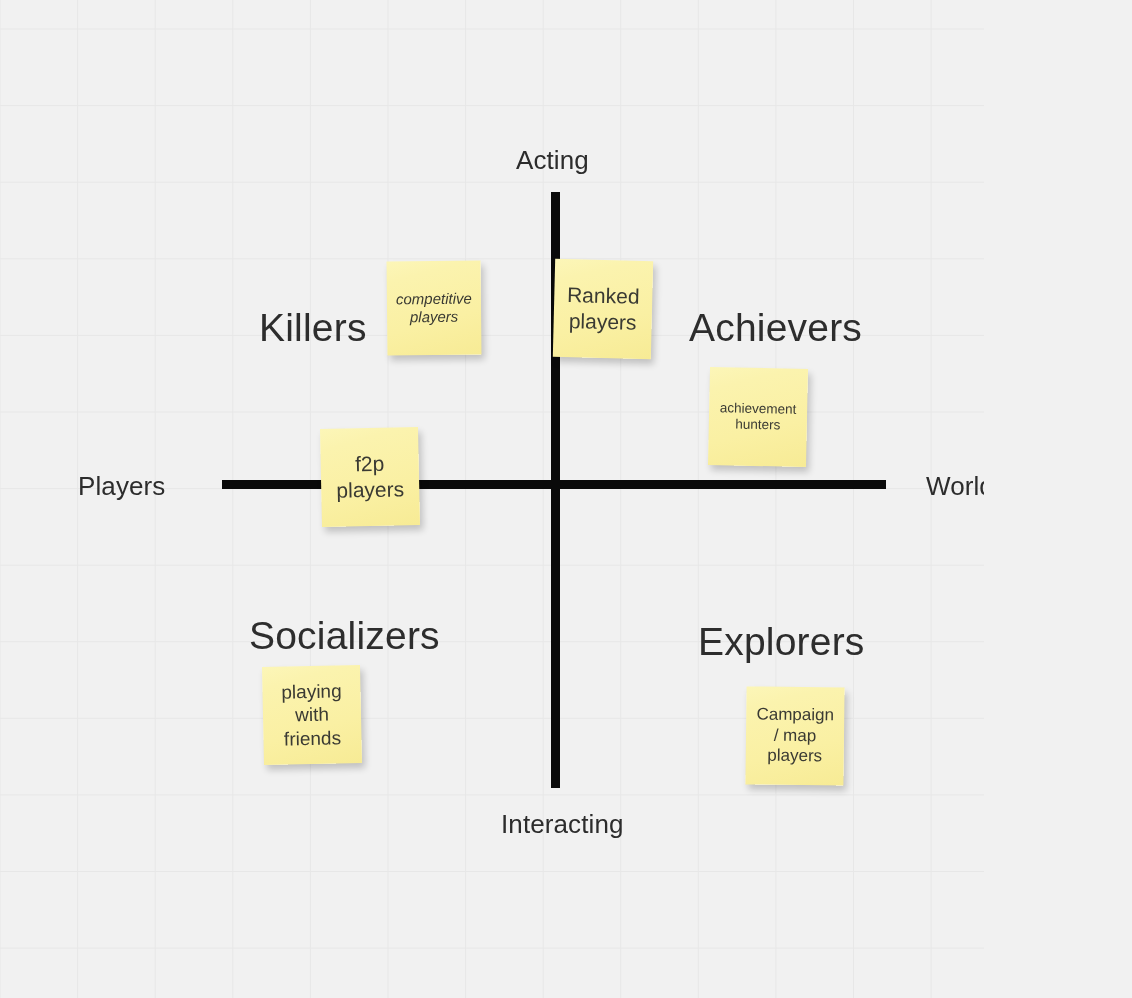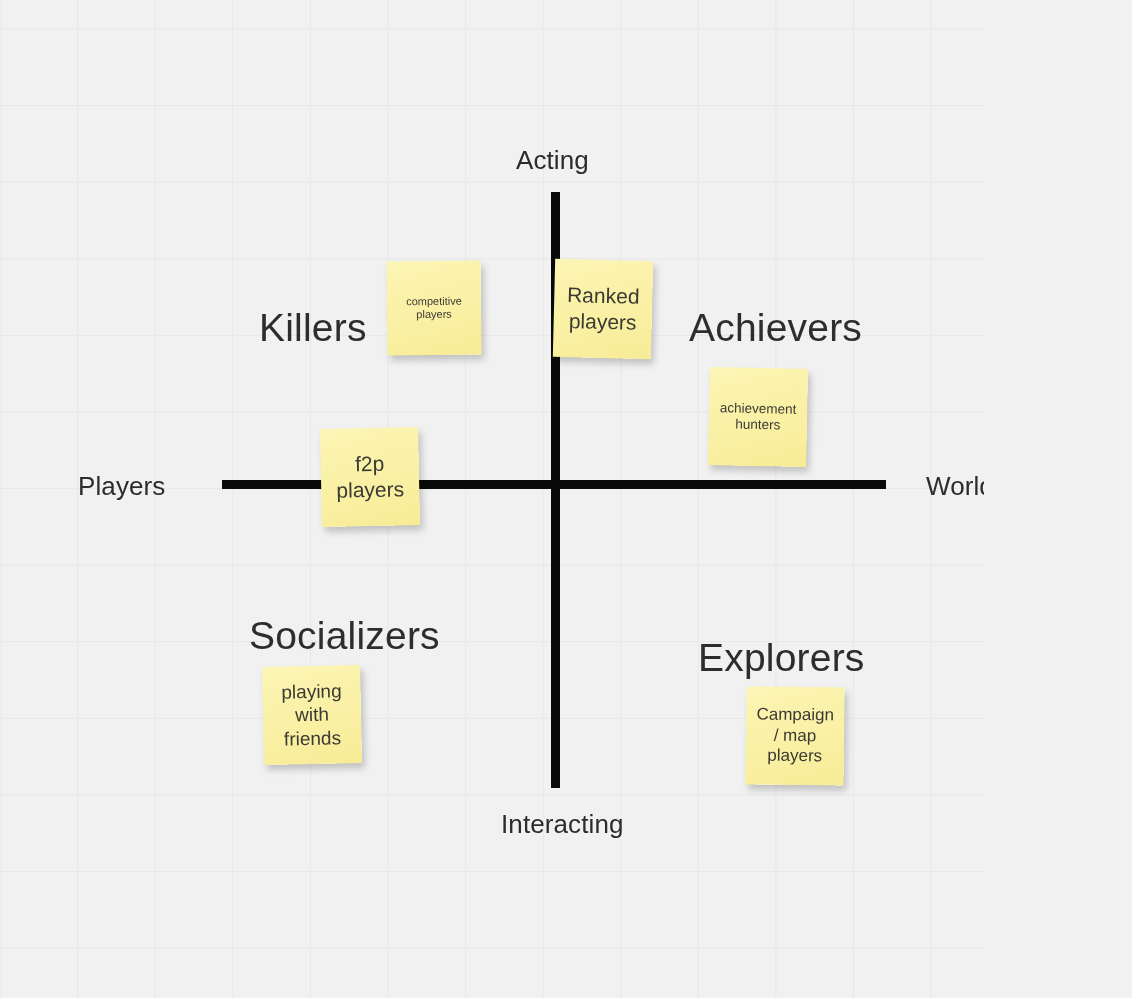--- a/index.html
+++ b/index.html
@@ -61,41 +61,42 @@
     position: absolute;
     font-size: 39px;
     color: #2d2d2d;
     font-weight: 400;
     white-space: nowrap;
     letter-spacing: 0.2px;
   }
   #label-killers     { left: 259px; top: 306px; }
   #label-achievers   { left: 689px; top: 306px; }
   #label-socializers { left: 249px; top: 614px; }
-  #label-explorers   { left: 698px; top: 636px; text-align: right; }
+  #label-explorers   { left: 698px; top: 620px; text-align: right; }
 
   
   .note {
     position: absolute;
     box-sizing: border-box;
     display: flex;
     align-items: center;
     justify-content: center;
     text-align: center;
     color: #3a3a33;
     background: linear-gradient(165deg, #fcf6b8 0%, #fbf3ae 18%, #faf0a3 62%, #f7eb95 100%);
     box-shadow: 3px 5px 7px rgba(0, 0, 0, 0.20);
     line-height: 1.22;
     padding: 4px 6px;
     white-space: pre-line;
   }
   #note-competitive {
     left: 387px; top: 261px; width: 94px; height: 94px;
-    font-size: 11px;
+    font-size: 15px;
     transform: rotate(-0.6deg);
+    font-style: italic;
   }
   #note-ranked {
     left: 554px; top: 260px; width: 98px; height: 98px;
     font-size: 21px;
     transform: rotate(1.4deg);
   }
   #note-achievement {
     left: 709px; top: 368px; width: 98px; height: 98px;
     font-size: 13.5px;
     transform: rotate(1.2deg);

